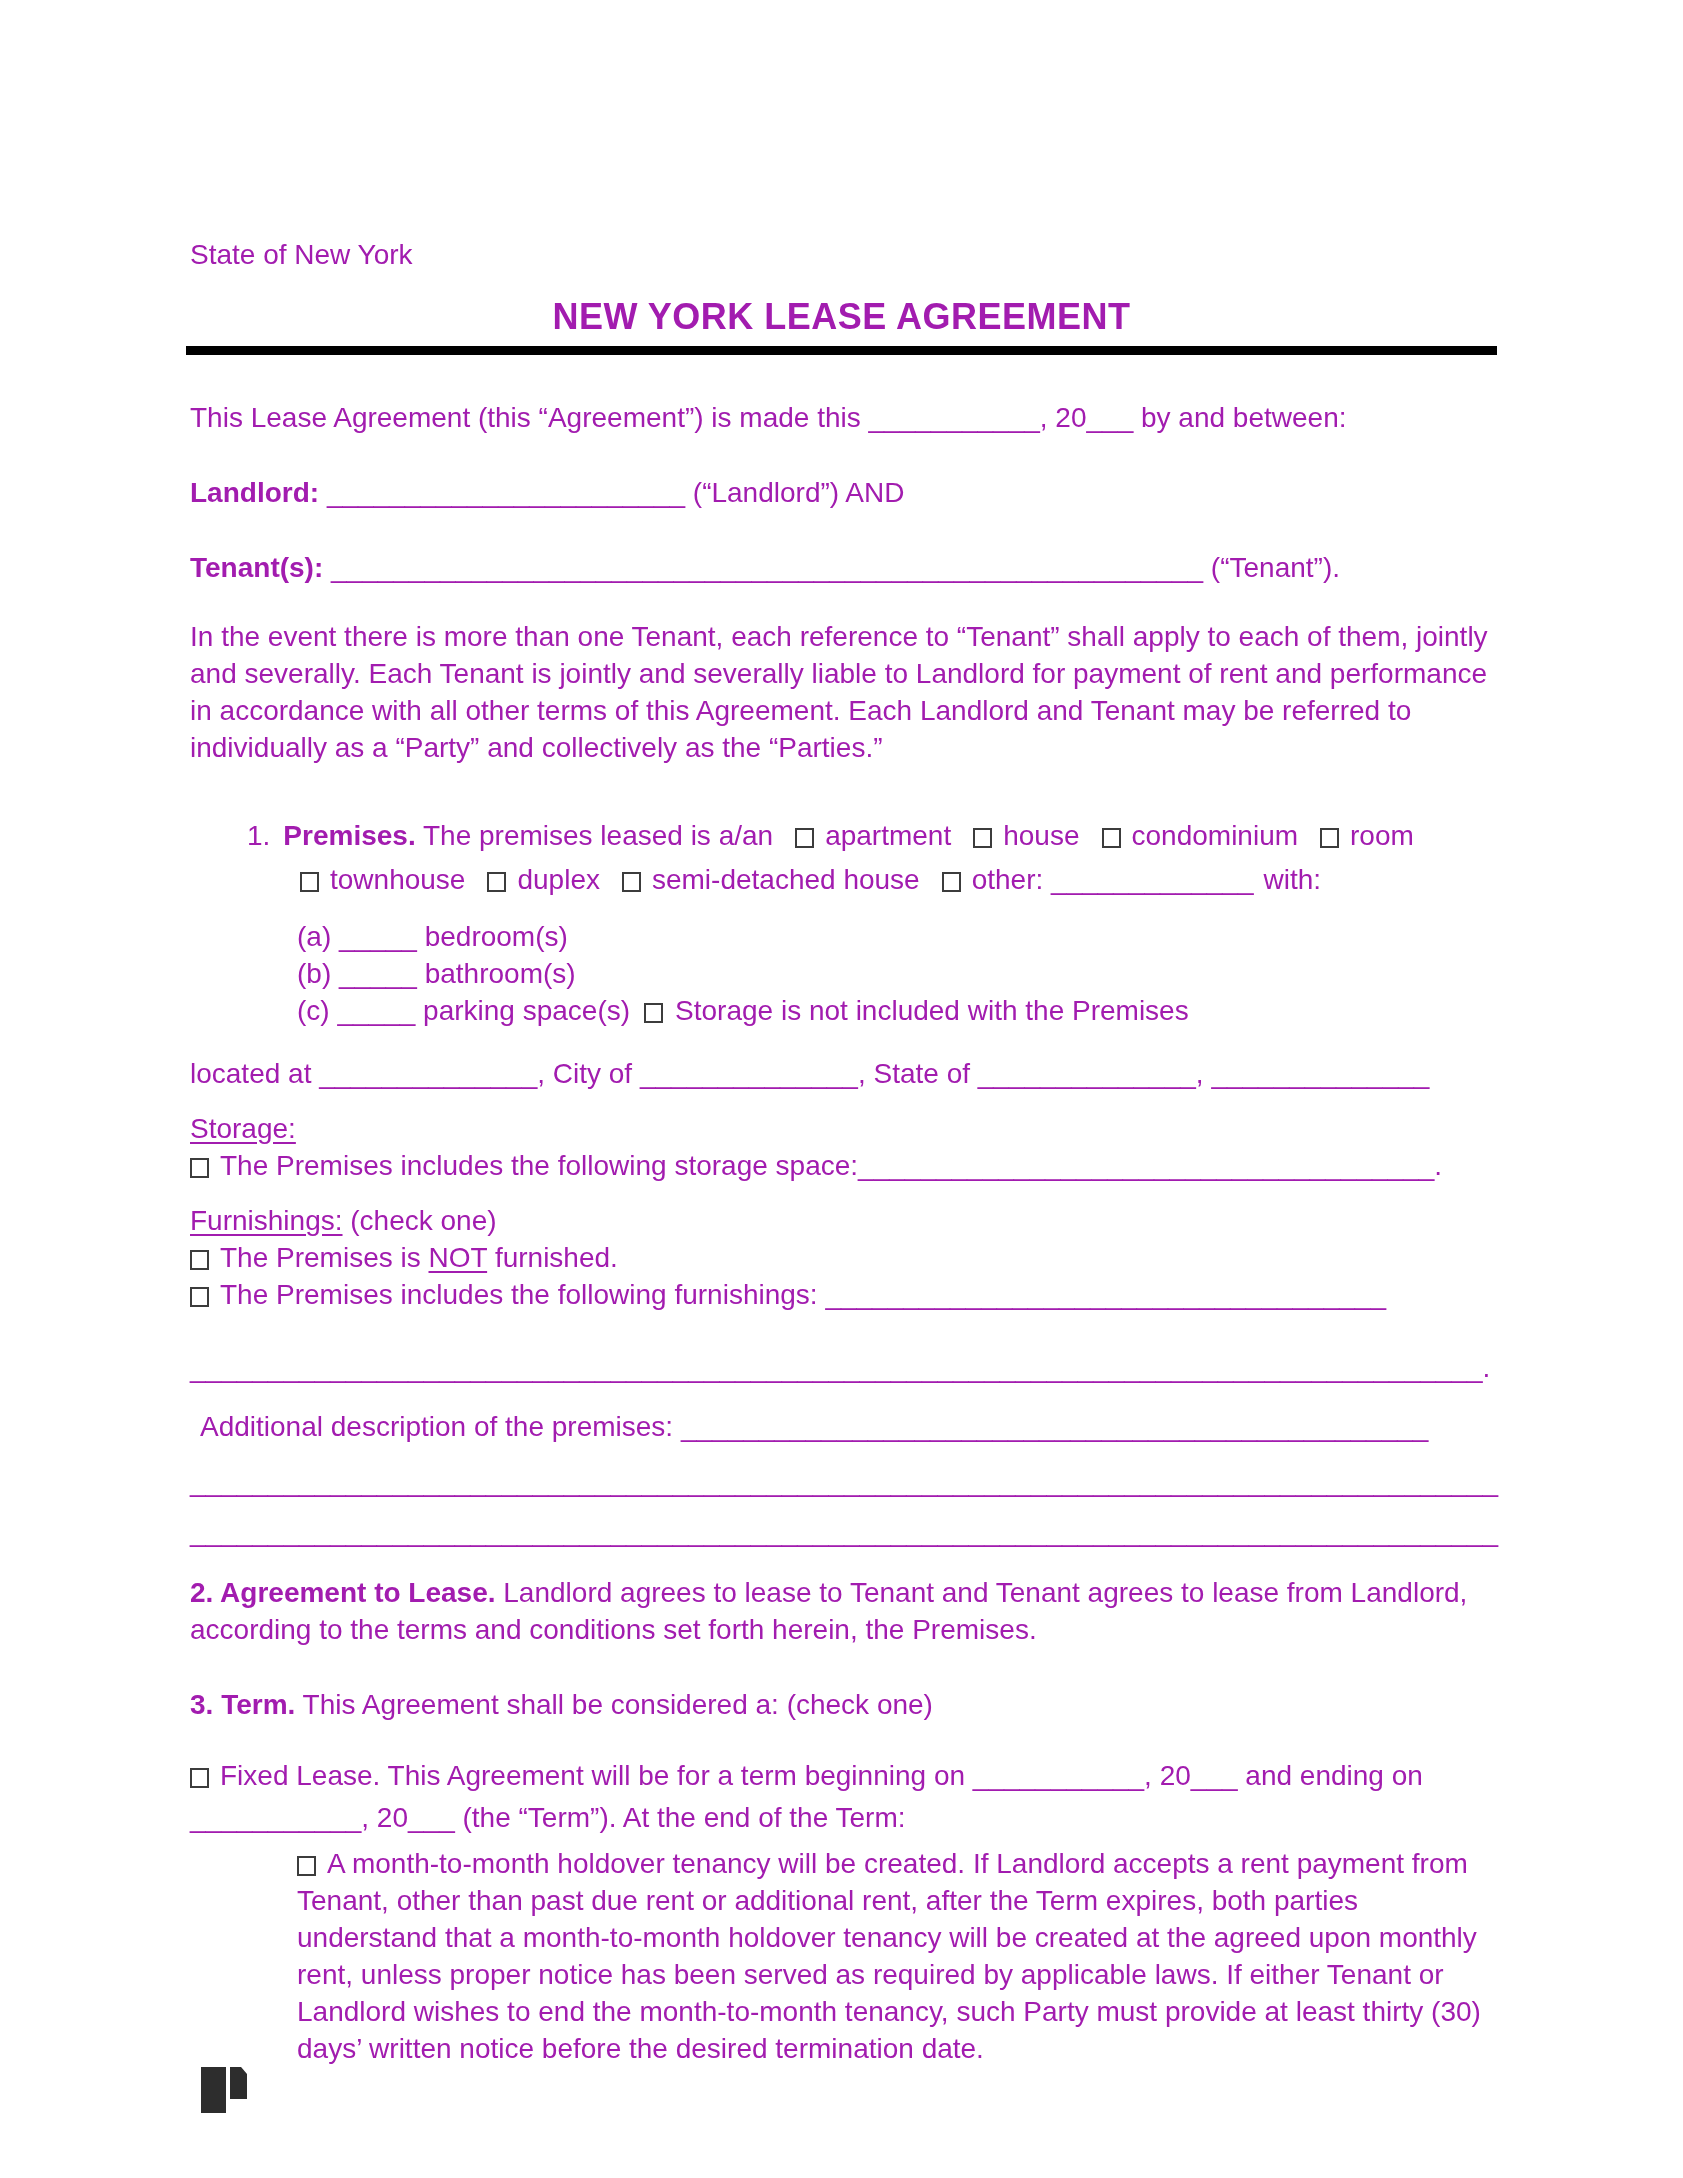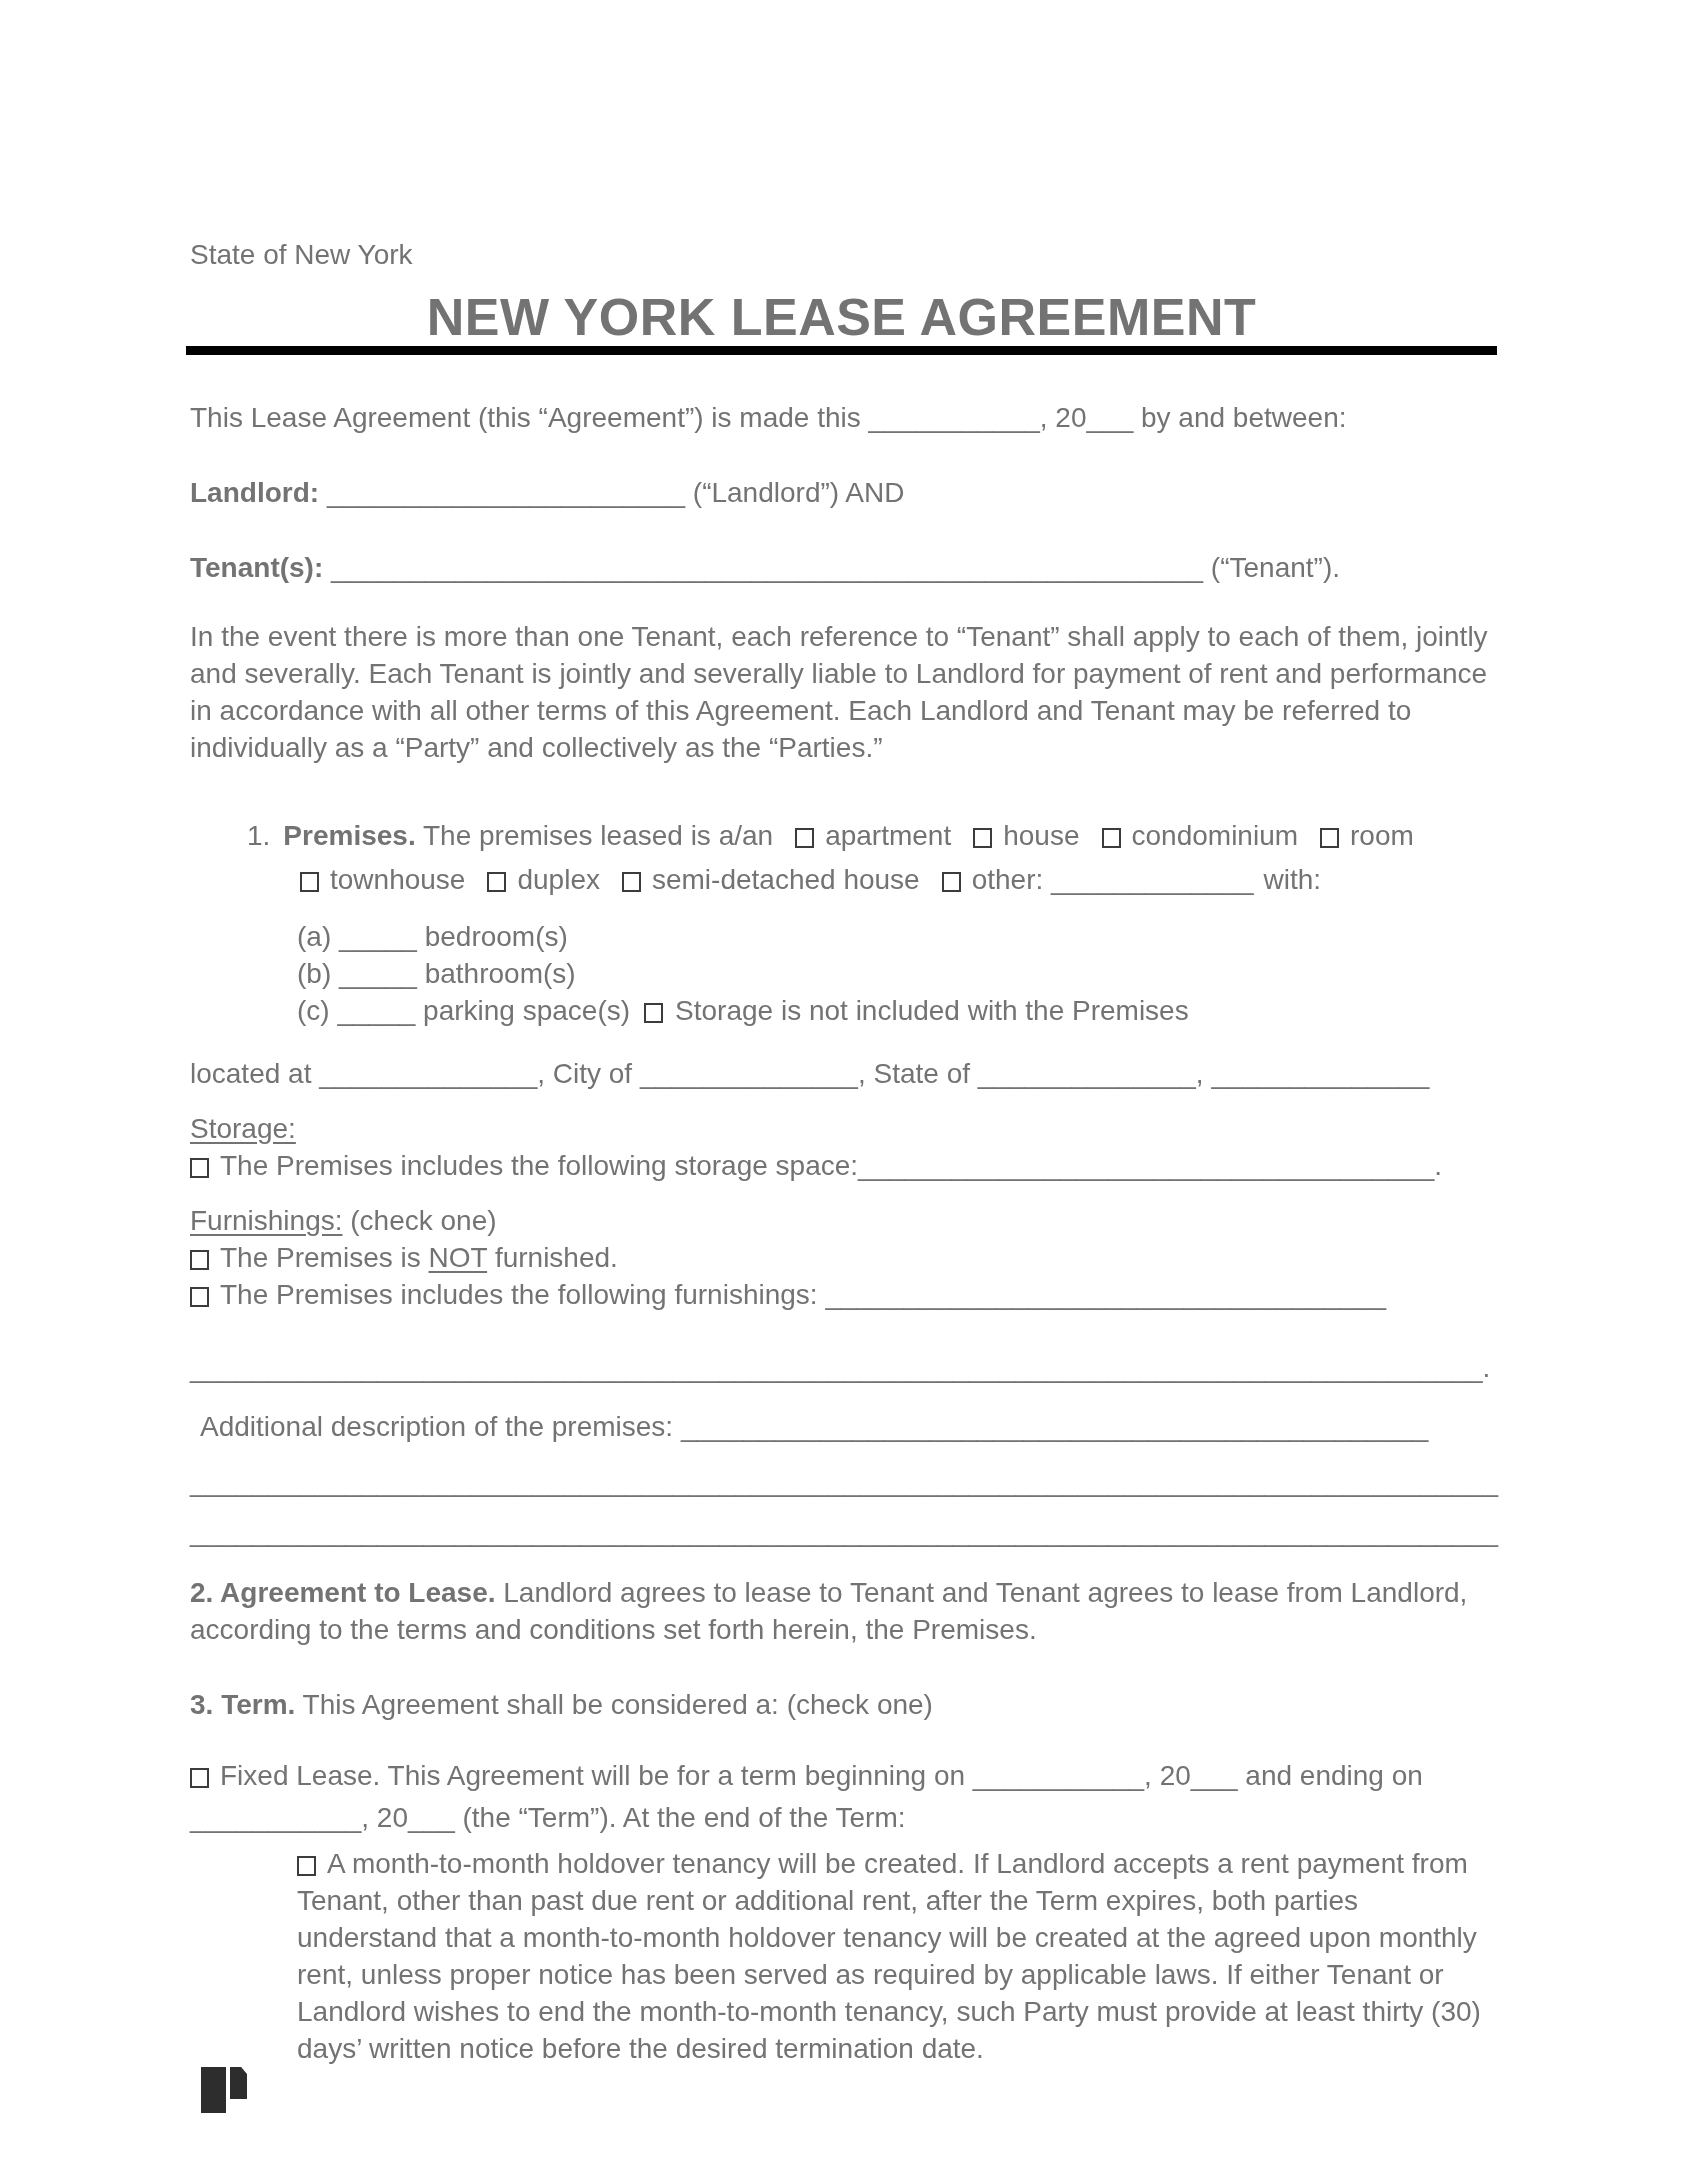--- a/index.html
+++ b/index.html
@@ -3,28 +3,28 @@
 <meta charset="utf-8">
 <style>
   html,body { margin:0; padding:0; background:#ffffff; }
   .page {
     position:relative;
     width:1683px; height:2178px;
     box-sizing:border-box;
     background:#ffffff;
     font-family:"Liberation Sans","DejaVu Sans",sans-serif;
     font-size:28px; line-height:37px;
-    color:#737373;
+    color:#a21caf;
     padding:236px 190px 0 190px;
     overflow:hidden;
   }
   .blk { margin:0; }
   .b { font-weight:700; }
   .ul { text-decoration:underline; text-underline-offset:4px; }
-  .title { margin-top:22px; font-size:52px; line-height:44px; font-weight:700; text-align:center; letter-spacing:0.5px; }
+  .title { margin-top:22px; font-size:36px; line-height:44px; font-weight:700; text-align:center; letter-spacing:0.5px; }
   .rule { margin:7px -4px 0 -4px; height:9px; background:#000000; }
   .intro { margin-top:44px; }
   .landlord-line { margin-top:38px; }
   .tenant-line { margin-top:38px; }
   .joint { margin-top:32px; }
   .premises { margin-top:51px; padding-left:57px; }
   .num { display:inline-block; margin-right:13px; }
   .row2 { margin-top:7px; padding-left:53px; }
   .subrows { margin-top:20px; }
   .subrow { padding-left:50px; }

